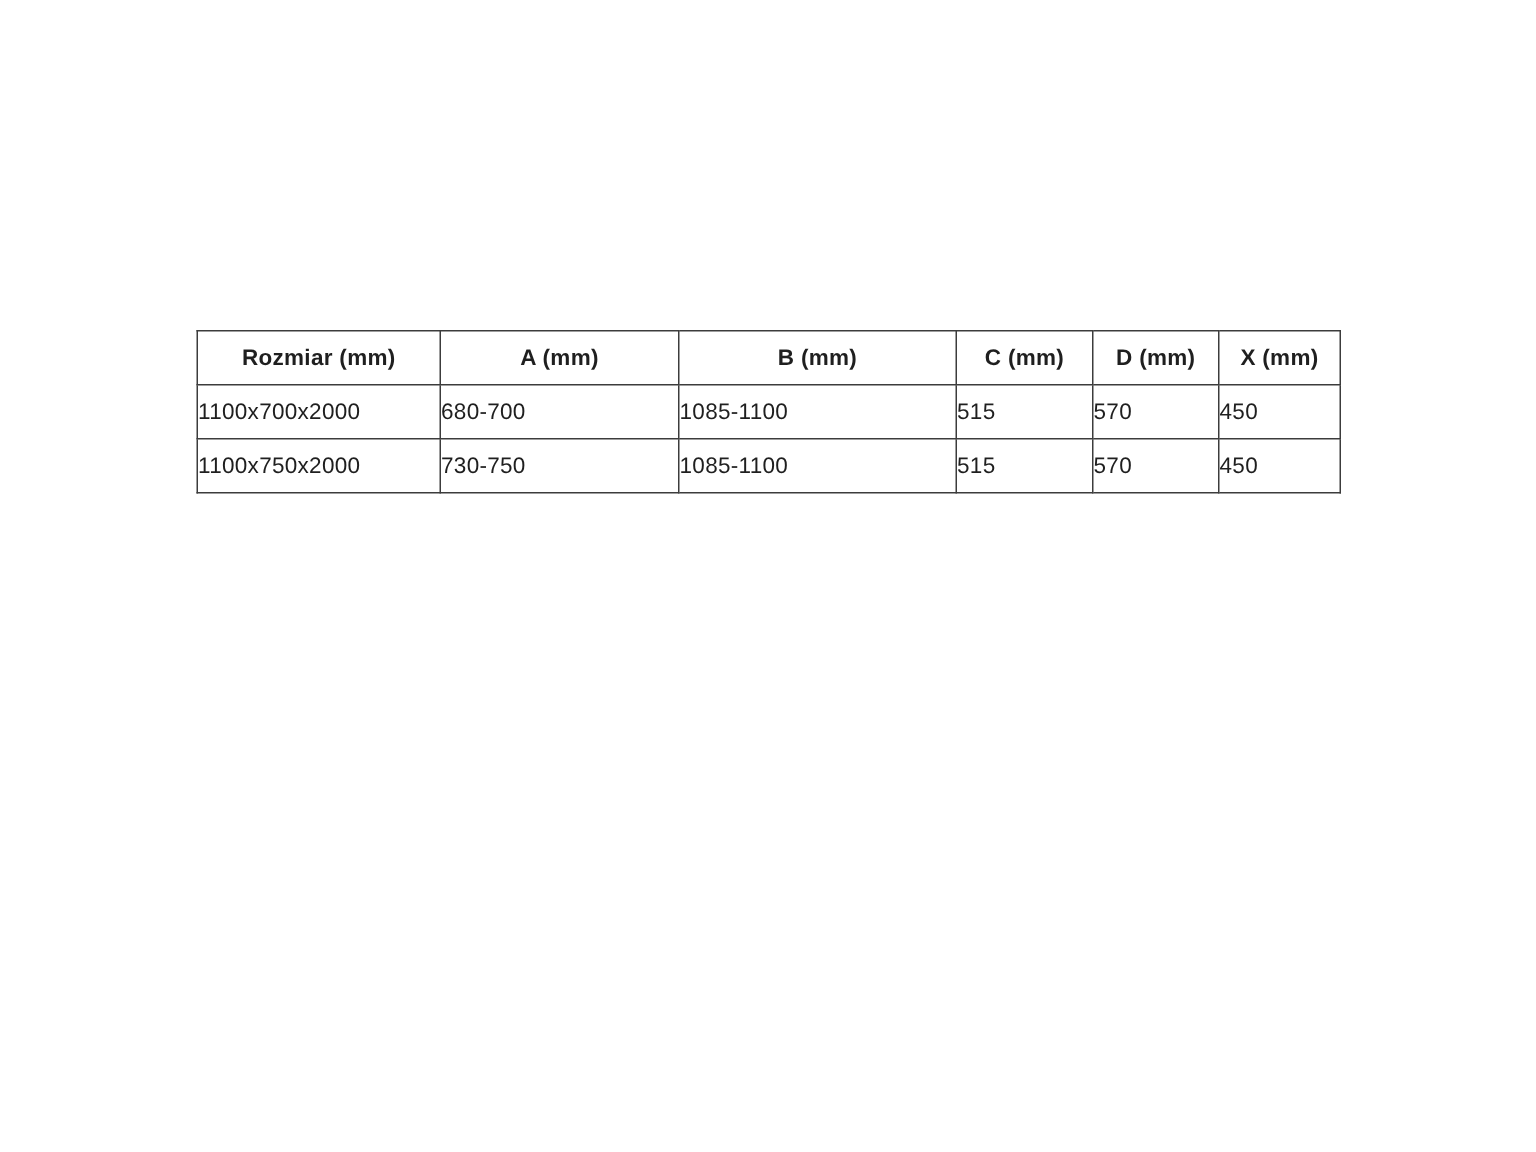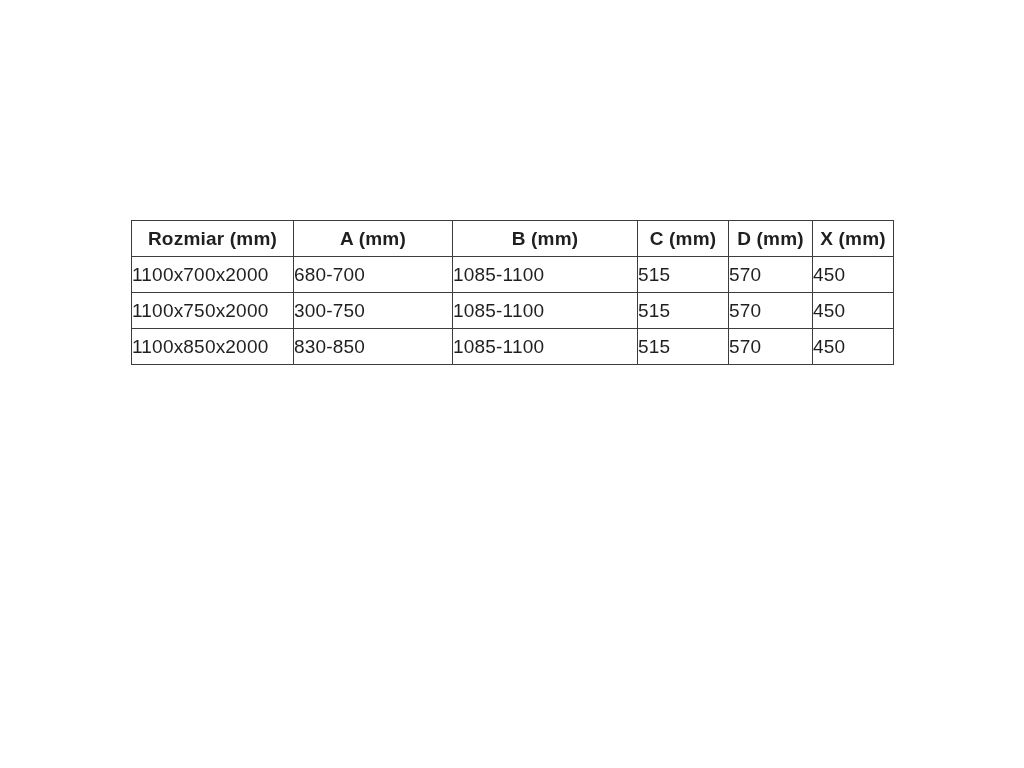--- a/index.html
+++ b/index.html
@@ -25,21 +25,21 @@
     table-layout: fixed;
     width: 762px;
   }
   .spec-table th,
   .spec-table td {
     border: 1.5px solid var(--border-color, #3c3c3c);
     vertical-align: middle;
     height: 35px;
     padding: 0;
     color: var(--text-color, #1f1f1f);
-    font-size: 19px;
+    font-size: 15px;
     line-height: 1;
     letter-spacing: 0.2px;
     overflow: hidden;
     white-space: nowrap;
   }
   .spec-table th {
     font-weight: bold;
   }
   col.c0 { width: 162px; }
   col.c1 { width: 159px; }
@@ -75,29 +75,21 @@
         <tr>
           <td>1100x700x2000</td>
           <td>680-700</td>
           <td>1085-1100</td>
           <td>515</td>
           <td>570</td>
           <td>450</td>
         </tr>
         <tr>
           <td>1100x750x2000</td>
-          <td>300-750</td>
-          <td>1085-1100</td>
-          <td>515</td>
-          <td>570</td>
-          <td>450</td>
-        </tr>
-        <tr>
-          <td>1100x850x2000</td>
-          <td>830-850</td>
+          <td>730-750</td>
           <td>1085-1100</td>
           <td>515</td>
           <td>570</td>
           <td>450</td>
         </tr>
       </tbody>
   </table>
 </div>
 
 </body></html>

